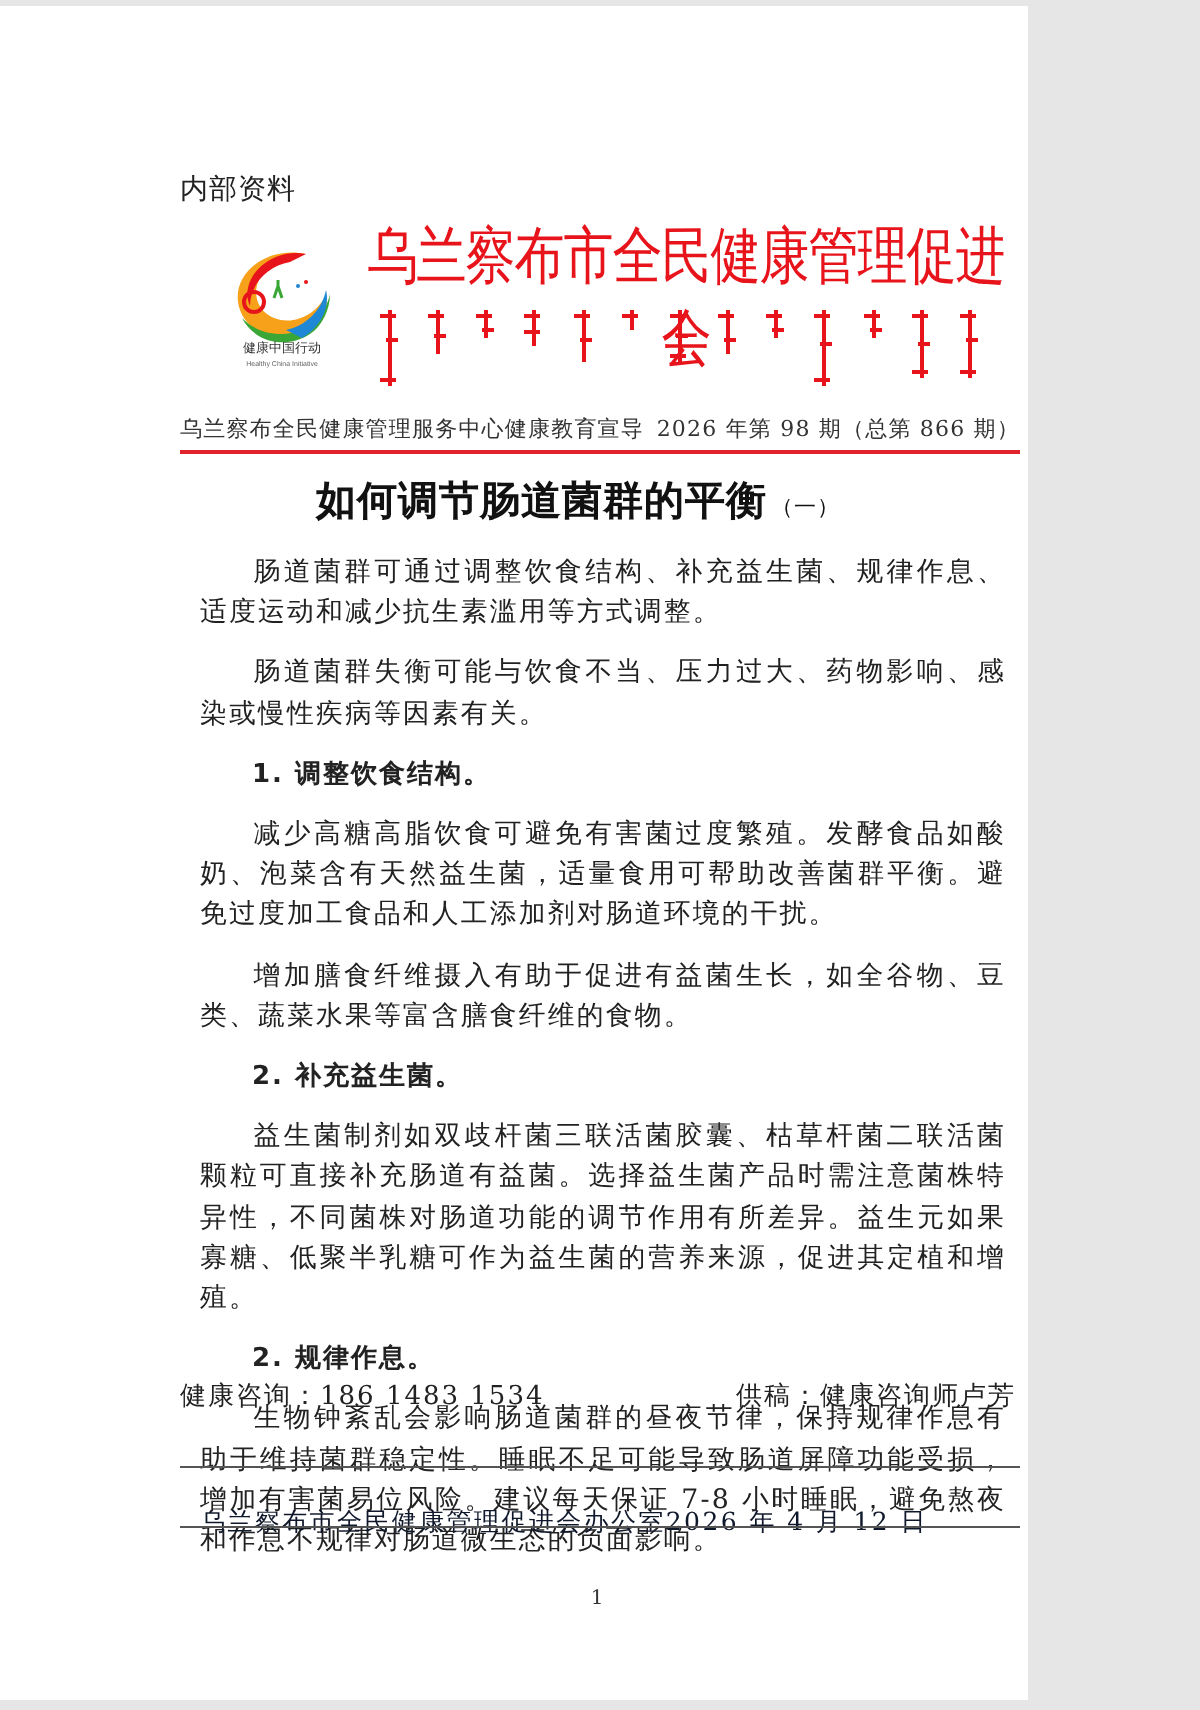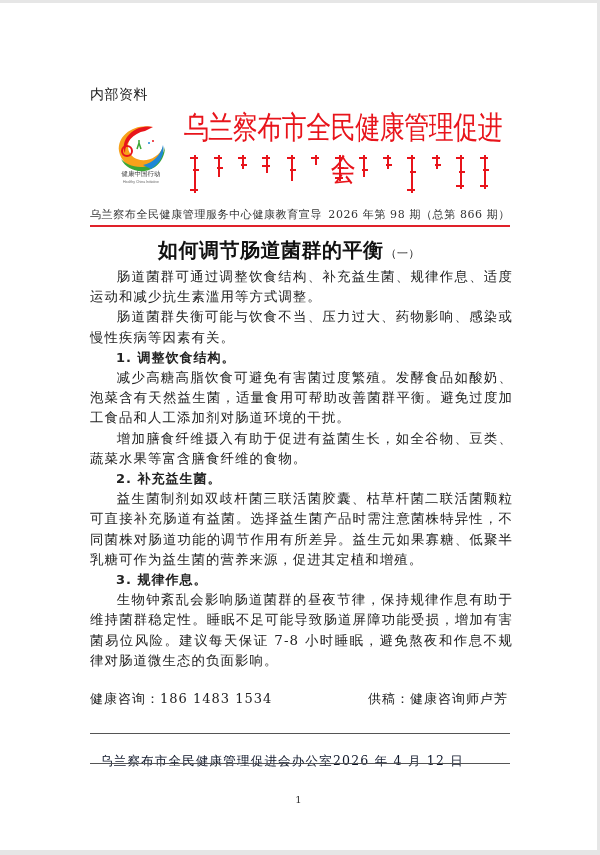--- a/index.html
+++ b/index.html
@@ -3,21 +3,21 @@
   <meta charset="utf-8">
   <style>
     html, body { margin: 0; padding: 0; }
     body {
       width: 600px; height: 855px; background: #e6e6e6;
       position: relative; overflow: hidden;
       font-family: "DejaVu Serif", "Liberation Serif", serif;
       color: #1a1a1a;
     }
     .page {
-      position: absolute; left: 0; top: 3px; width: 597px; height: 847px;
+      position: absolute; left: 0; top: 3px; width: 514px; height: 847px;
       background: #ffffff;
     }
     .abs { position: absolute; }
     .internal-label {
       left: 90px; top: 83px; font-size: 14px; letter-spacing: 0.5px;
       font-family: "DejaVu Sans", "Liberation Sans", sans-serif; color: #222;
     }
     .logo { left: 113px; top: 118px; width: 56px; height: 62px; }
     .logo-caption {
       left: 106px; top: 167px; width: 70px; text-align: center;
@@ -60,21 +60,21 @@
       left: 158px; top: 234px; font-size: 20px; font-weight: bold; color: #111;
       letter-spacing: 0.5px;
       font-family: "DejaVu Serif", "Liberation Serif", serif;
     }
     .article-title .sub { font-size: 11px; font-weight: normal; margin-left: 2px; }
     .body {
       left: 90px; top: 264px; width: 423px;
       font-size: 13.4px; line-height: 20.2px; letter-spacing: 1.1px; color: #222;
       text-align: justify;
     }
-    .body p { margin: 0; text-indent: 2em; }
+    .body p { margin: 10px; text-indent: 2em; }
     .body p.h { font-weight: bold; font-family: "DejaVu Sans", "Liberation Sans", sans-serif; font-size: 13px; letter-spacing: 1px; }
     .contact {
       left: 90px; top: 686px; width: 420px; font-size: 13px; line-height: 20px;
       letter-spacing: 1px; color: #222;
     }
     .contact .row { display: flex; }
     .contact .left { width: 278px; display: flex; align-items: center; }
     .contact .lbl { width: 70px; }
     .contact .right { display: flex; }
     .rule { left: 90px; width: 420px; height: 1px; background: #555; }
@@ -191,21 +191,21 @@
   </div>
 
   <div class="abs body">
     <p>肠道菌群可通过调整饮食结构、补充益生菌、规律作息、适度运动和减少抗生素滥用等方式调整。</p>
     <p>肠道菌群失衡可能与饮食不当、压力过大、药物影响、感染或慢性疾病等因素有关。</p>
     <p class="h">1. 调整饮食结构。</p>
     <p>减少高糖高脂饮食可避免有害菌过度繁殖。发酵食品如酸奶、泡菜含有天然益生菌，适量食用可帮助改善菌群平衡。避免过度加工食品和人工添加剂对肠道环境的干扰。</p>
     <p>增加膳食纤维摄入有助于促进有益菌生长，如全谷物、豆类、蔬菜水果等富含膳食纤维的食物。</p>
     <p class="h">2. 补充益生菌。</p>
     <p>益生菌制剂如双歧杆菌三联活菌胶囊、枯草杆菌二联活菌颗粒可直接补充肠道有益菌。选择益生菌产品时需注意菌株特异性，不同菌株对肠道功能的调节作用有所差异。益生元如果寡糖、低聚半乳糖可作为益生菌的营养来源，促进其定植和增殖。</p>
-    <p class="h">3. 规律作息。</p>
+    <p class="h">2. 规律作息。</p>
     <p>生物钟紊乱会影响肠道菌群的昼夜节律，保持规律作息有助于维持菌群稳定性。睡眠不足可能导致肠道屏障功能受损，增加有害菌易位风险。建议每天保证 7-8 小时睡眠，避免熬夜和作息不规律对肠道微生态的负面影响。</p>
   </div>
 
   <div class="abs contact">
     <div class="row">
       <div class="left">
         <span class="lbl">健康咨询：</span>
         <span>186 1483 1534</span>
       </div>
       <div class="right">

